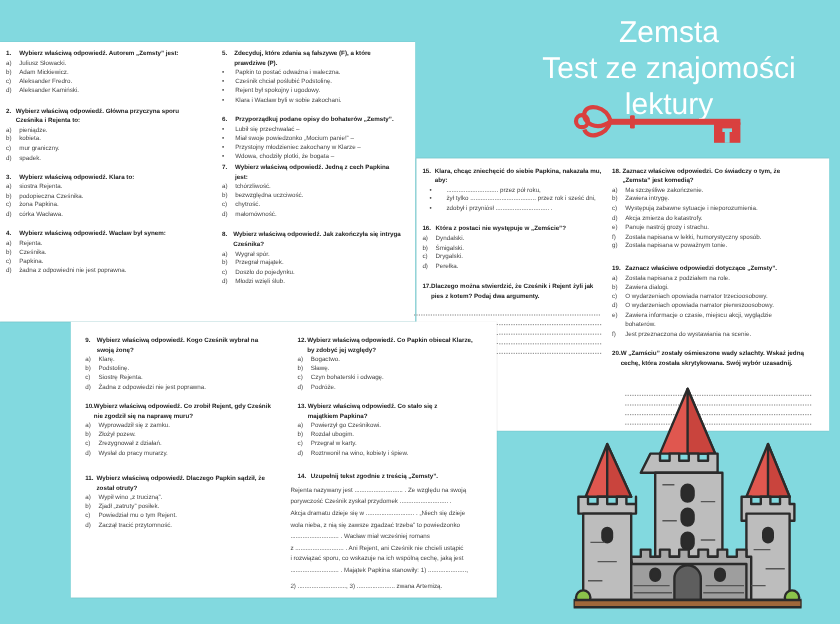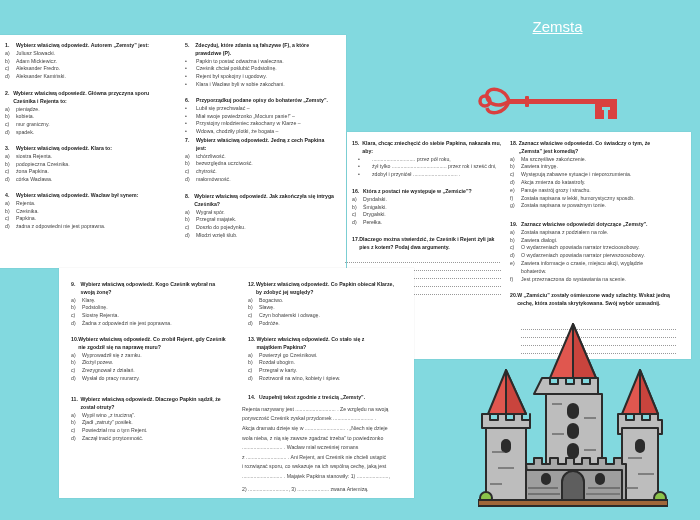--- a/index.html
+++ b/index.html
@@ -7,29 +7,30 @@
   .page{position:absolute;background:#fff;box-shadow:0 0 1px rgba(0,0,0,.15);}
   .q{position:absolute;font-size:5.2px;line-height:7.8px;}
   .q .qt{font-weight:bold;color:#222;}
   .q .qt .num{display:inline-block;width:11px;}
   .opt{color:#444;white-space:nowrap;}
   .opt .l{display:inline-block;width:11px;}
   .bul{color:#444;white-space:nowrap;}
   .bul .b{display:inline-block;width:11px;}
   .dots{border-bottom:1px dotted #999;height:7px;}
   .para{color:#444;font-size:5.2px;line-height:9.6px;}
-  #title{position:absolute;left:420px;top:12px;width:275px;text-align:center;color:#fff;font-size:15px;line-height:30px;text-decoration:underline;}
+  #title{position:absolute;left:420px;top:12px;width:275px;text-align:center;color:#fff;font-size:25px;line-height:30px;}
   #title .t1{display:block;}
   #title .t2{display:block;}
 </style>
 </head>
 <body>
 
 <div id="title">
   <span class="t1">Zemsta</span>
+  <span class="t2">Test ze znajomości lektury</span>
 </div>
 
 <svg style="position:absolute;left:475px;top:80px;" width="160" height="42" viewBox="0 0 160 42">
   <g fill="none" stroke="#d9403f" stroke-width="3.5">
     <path d="M34 21 C30 8, 14 6, 12 14 C10 22, 22 30, 34 21 Z"></path>
     <path d="M34 21 C30 34, 14 36, 12 28"></path>
     <circle cx="10" cy="21" r="5"></circle>
   </g>
   <rect x="34" y="19" width="108" height="5" fill="#d9403f"></rect>
   <rect x="50" y="16" width="4" height="11" rx="1" fill="#d9403f"></rect>

